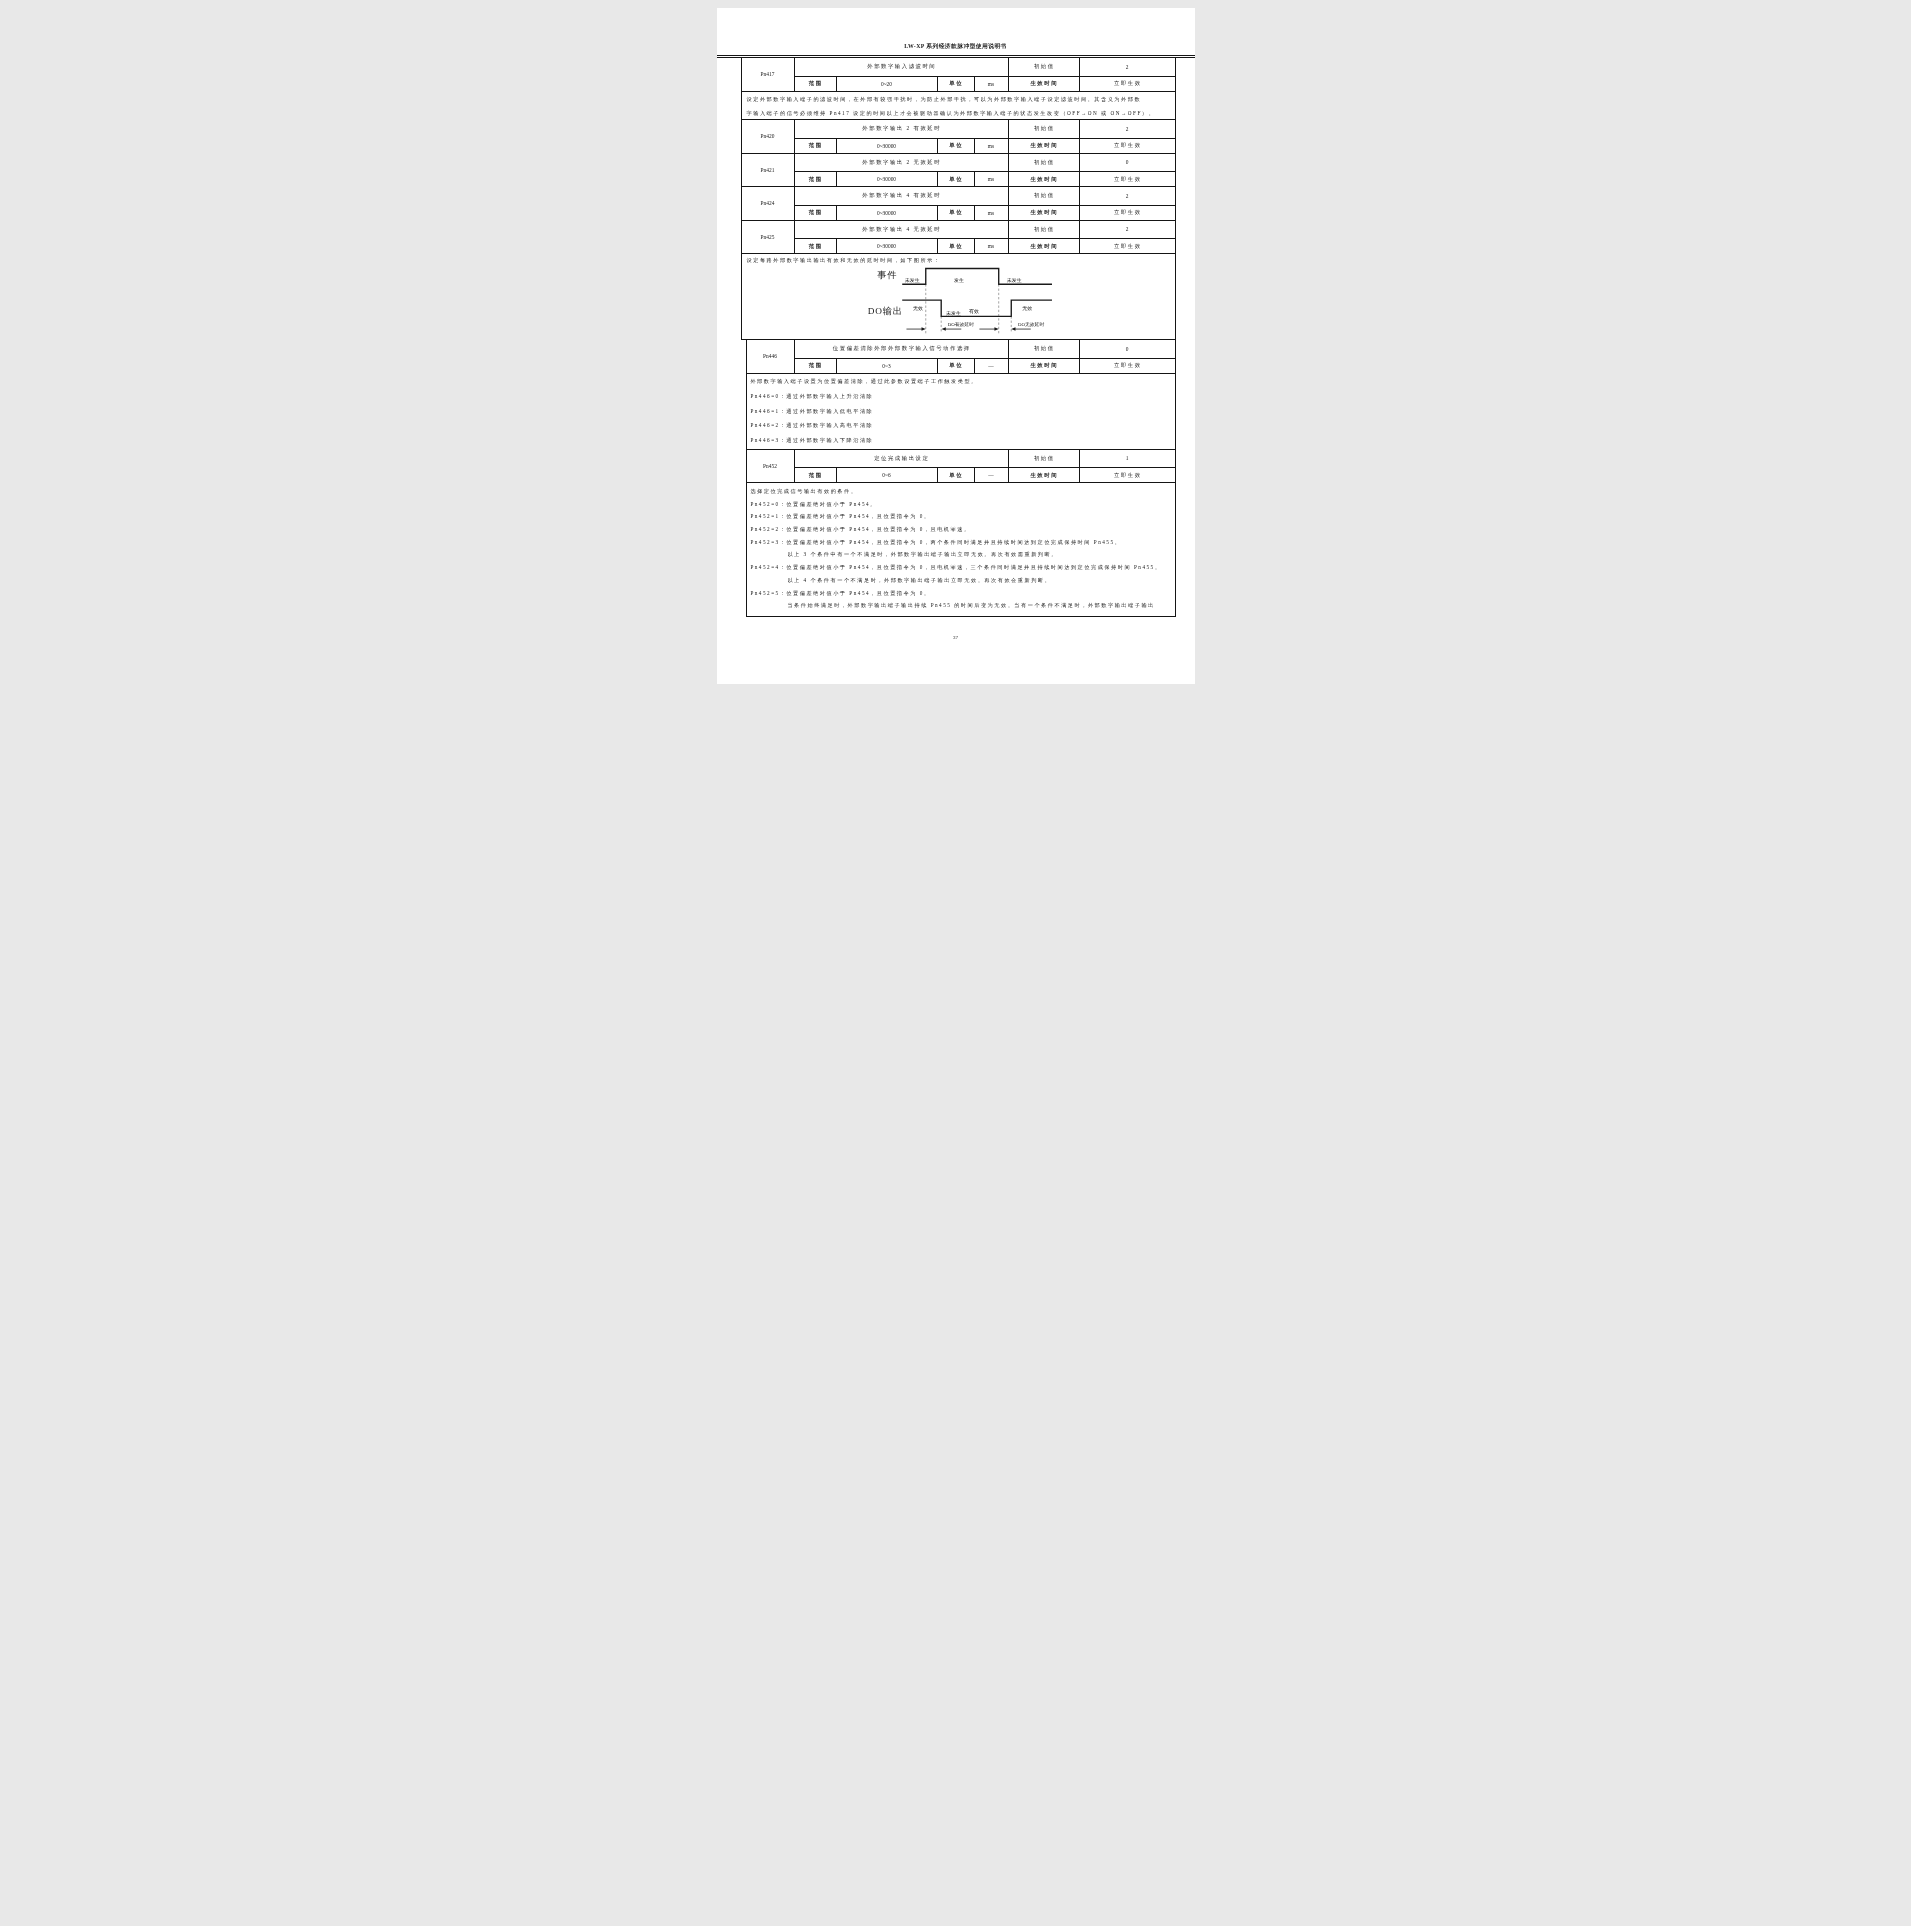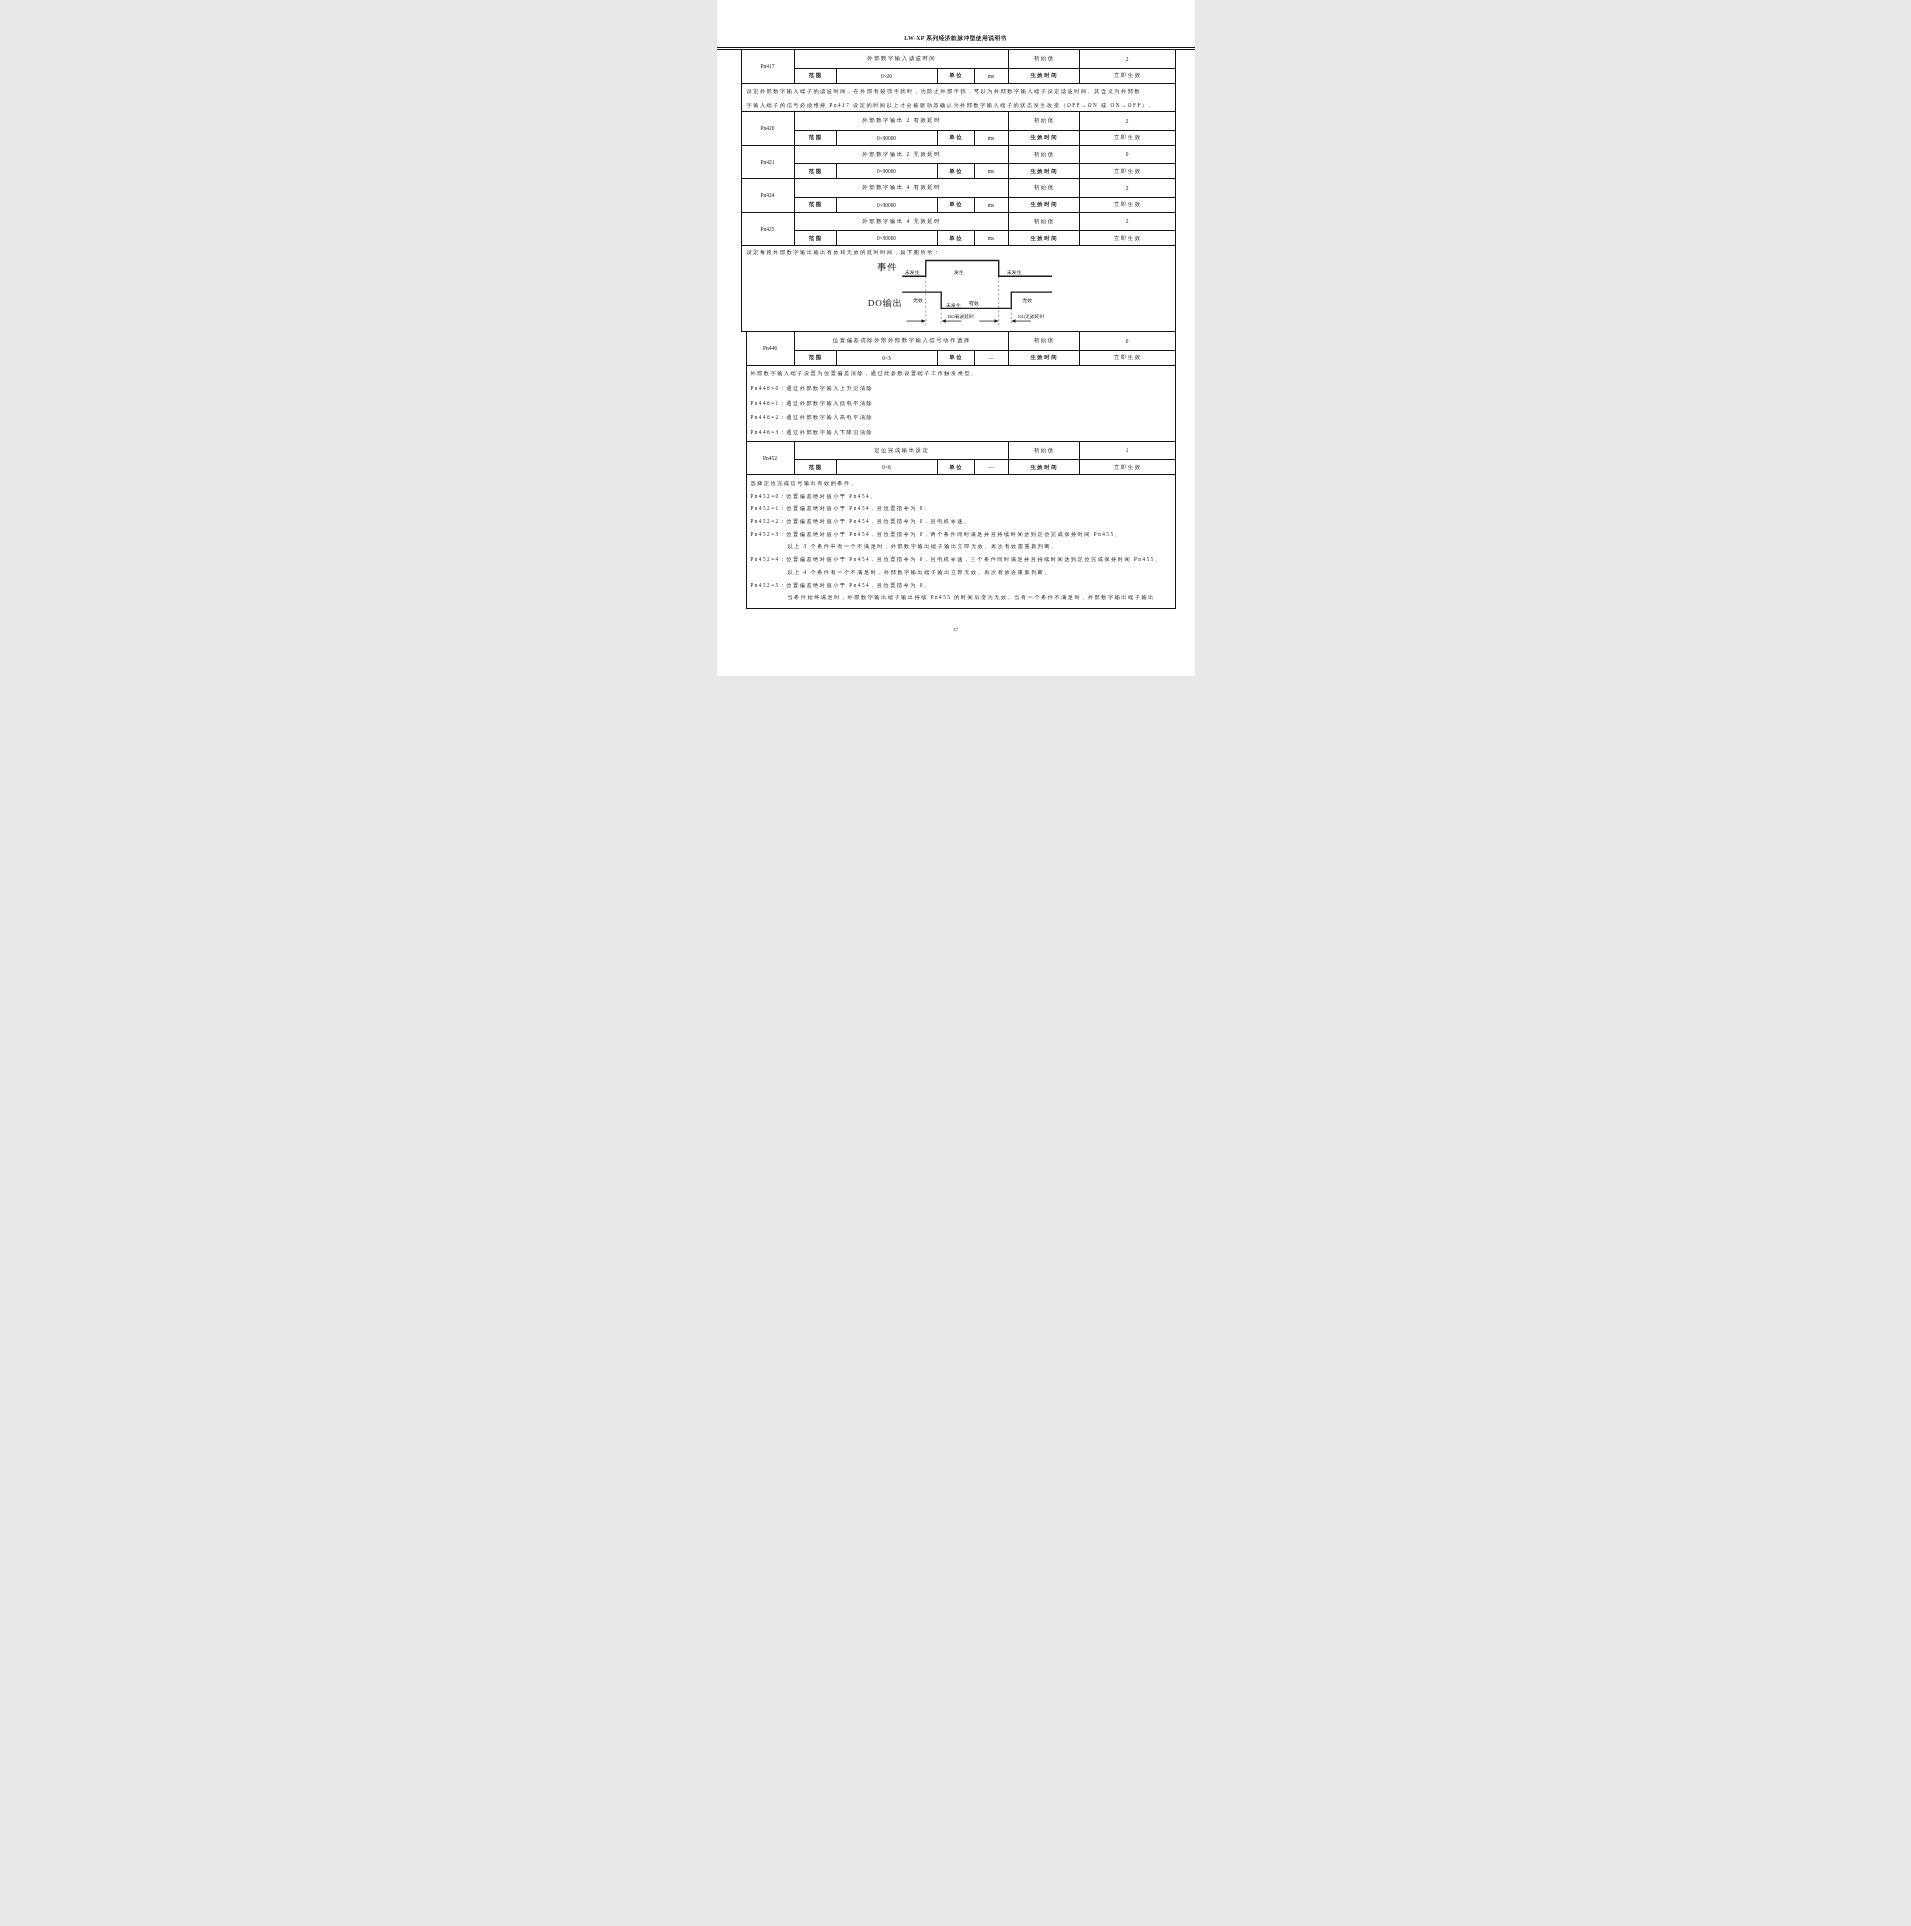--- a/index.html
+++ b/index.html
@@ -1,16 +1,16 @@
 <!DOCTYPE html>
 <html style="font-size:6.2px"><head>
 <meta charset="utf-8">
 <style>
   html,body{margin:0;padding:0;background:#e8e8e8;}
-  .page{position:relative;width:478px;height:676px;background:#ffffff;margin:0 auto;
+  .page{position:relative;width:478px;height:676px;background:#ffffff;margin:8px auto;
         font-family:"Liberation Serif","DejaVu Serif",serif;color:#1a1a1a;}
   .header{padding-top:34px;text-align:center;}
   .header span{font-size:5.8px;font-weight:bold;letter-spacing:0.4px;}
   .content{width:435px;margin-left:24px;}
   .rule{background:#151515;}
   .rule.r1{height:1.2px;margin-top:3.5px;}
   .rule.r2{height:1.2px;margin-top:1.2px;}
   .box{border-left:0.4px solid #151515;border-right:0.4px solid #151515;}
   .sec-c{margin-left:5px;}
   

